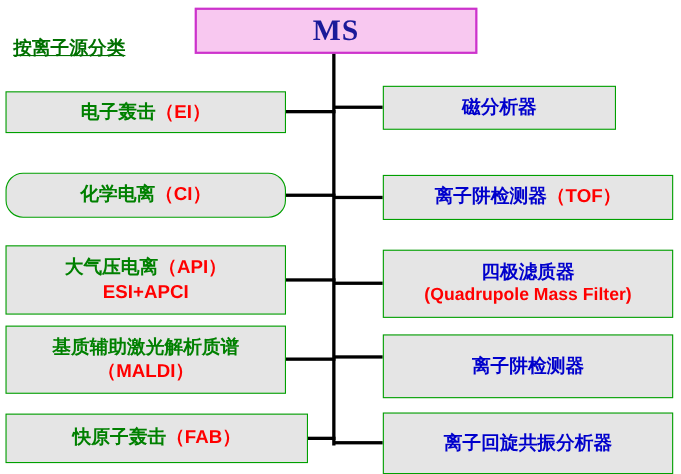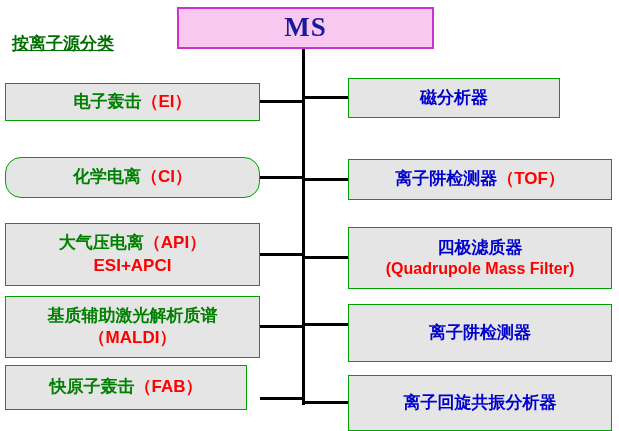--- a/index.html
+++ b/index.html
@@ -88,21 +88,21 @@
       <span class="green">大气压电离</span><span class="red">（API）</span>
     </div>
     <div class="red">ESI+APCI</div>
   </div>
 
   <div class="node" style="left:5px; top:296px; width:255px; height:62px;">
     <div class="green">基质辅助激光解析质谱</div>
     <div class="red">（MALDI）</div>
   </div>
 
-  <div class="node" style="left:5px; top:365px; width:242px; height:45px;">
+  <div class="node" style="left:5px; top:376px; width:275px; height:45px;">
     <div>
       <span class="green">快原子轰击</span><span class="red">（FAB）</span>
     </div>
   </div>
 
   <div class="node" style="left:348px; top:78px; width:212px; height:40px;">
     <div class="blue">磁分析器</div>
   </div>
 
   <div class="node" style="left:348px; top:159px; width:264px; height:41px;">

